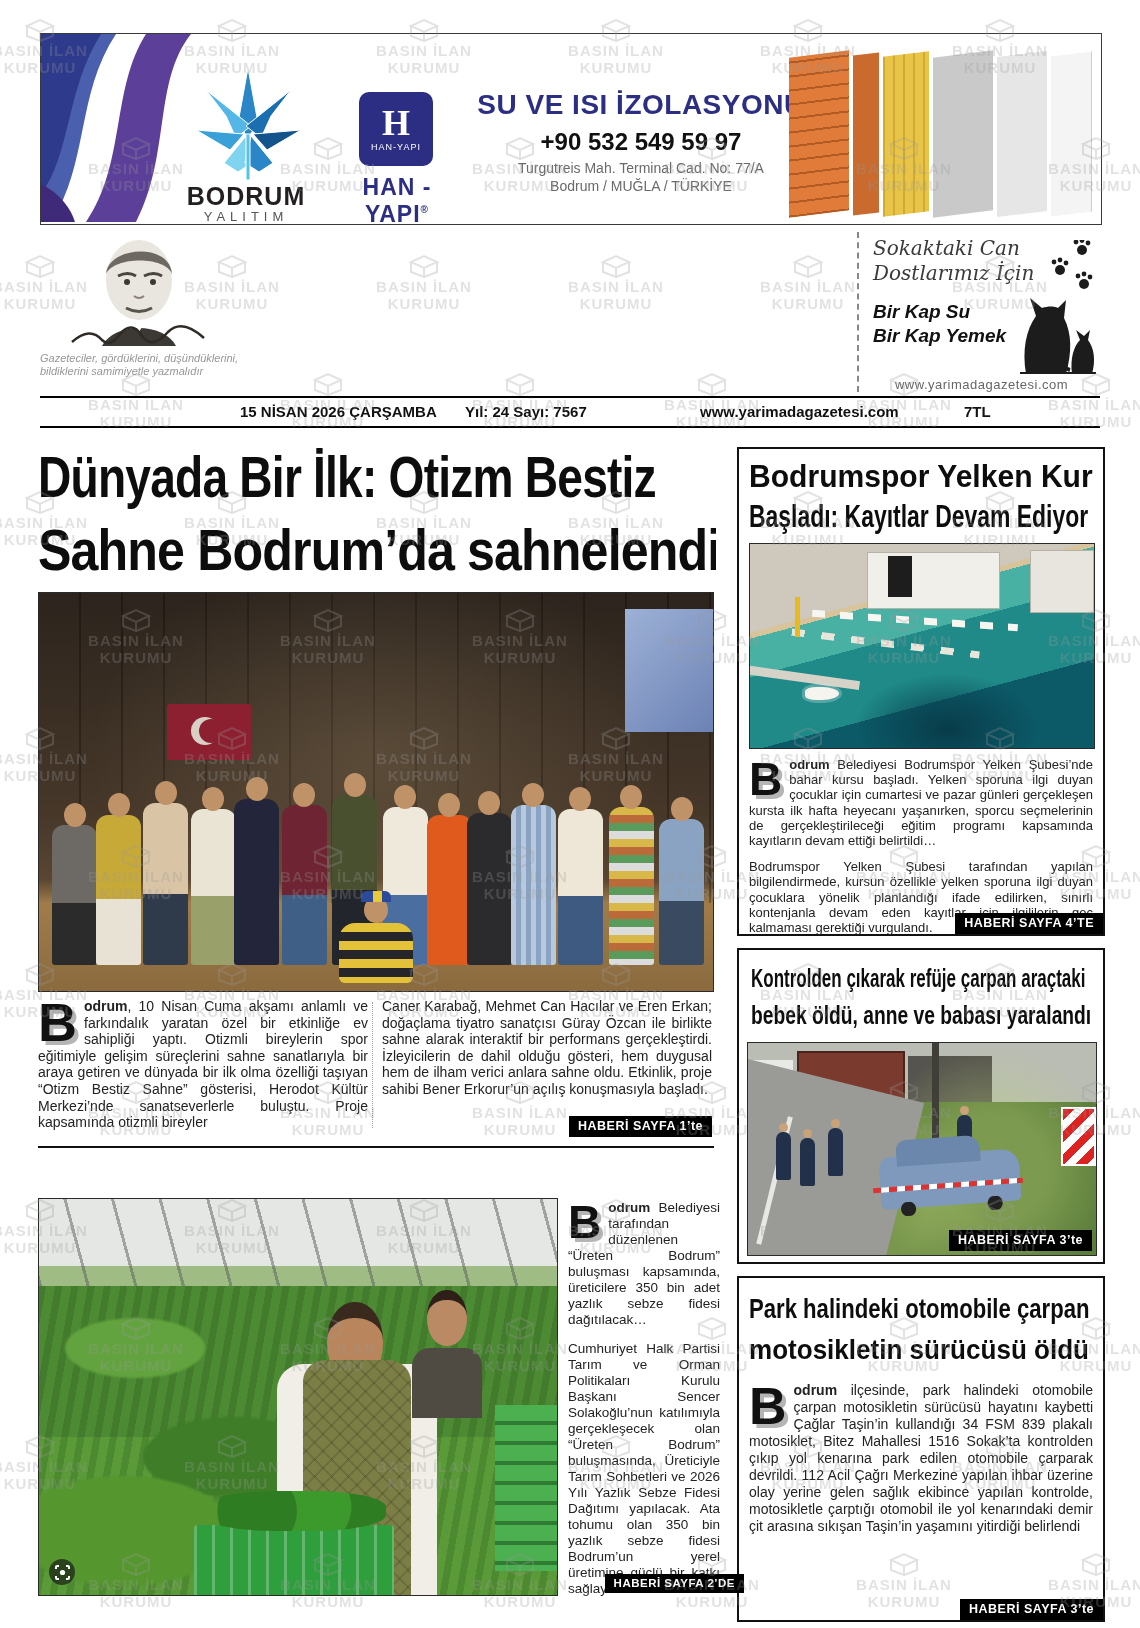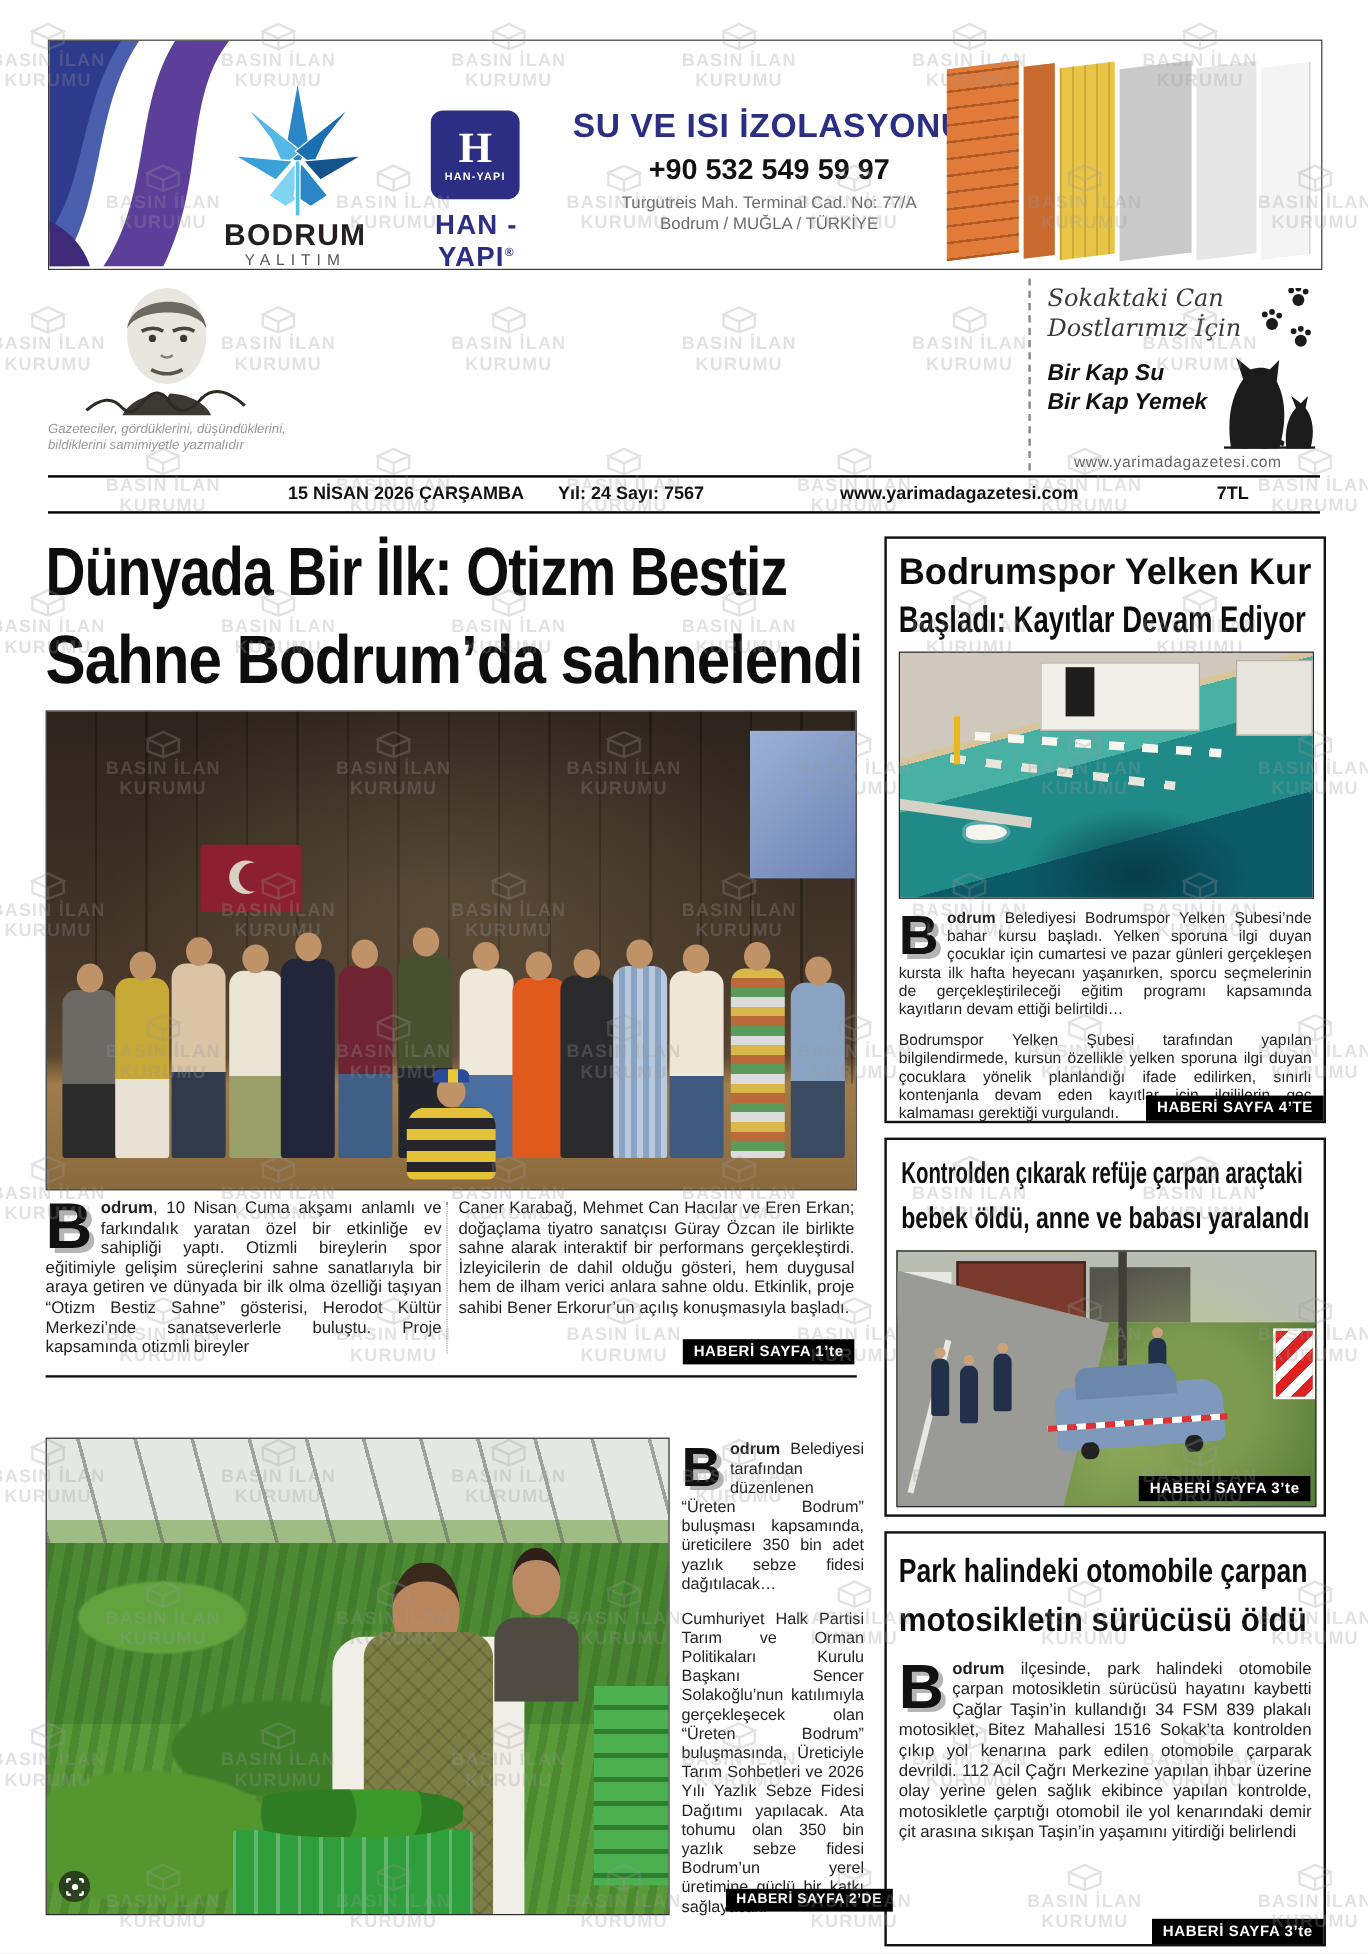--- a/index.html
+++ b/index.html
@@ -8,21 +8,21 @@
   .abs{position:absolute}
   
   #ad{left:40px;top:33px;width:1060px;height:190px;border:1px solid #3a3a3a;background:#fff;overflow:hidden}
   .ad-hanyapi-name{position:absolute;left:140px;top:148px;width:130px;text-align:center;
       font-size:25px;font-weight:bold;color:#231f20;letter-spacing:1px}
   .ad-yalitim{position:absolute;left:140px;top:175px;width:130px;text-align:center;
       font-size:13px;color:#555;letter-spacing:5px}
   .logo2{position:absolute;left:318px;top:58px;width:74px;height:74px;background:#2b2e83;border-radius:10px;
       display:flex;flex-direction:column;align-items:center;justify-content:center;color:#fff}
   .logo2 .h{font-size:36px;font-weight:bold;line-height:34px;font-family:"Liberation Serif",serif}
-  .logo2 .cap{font-size:9px;font-weight:bold;letter-spacing:1px;margin-top:2px}
+  .logo2 .cap{font-size:9px;font-weight:normal;letter-spacing:1px;margin-top:2px}
   .ad-wordmark{position:absolute;left:300px;top:140px;width:112px;text-align:center;
       font-size:23px;font-weight:bold;color:#2b2e83;letter-spacing:1px}
   .ad-headline{position:absolute;left:435px;top:55px;width:330px;text-align:center;
       font-size:28px;font-weight:bold;color:#2b2e83;letter-spacing:.5px}
   .ad-phone{position:absolute;left:435px;top:94px;width:330px;text-align:center;
       font-size:24px;font-weight:bold;color:#111}
   .ad-addr1{position:absolute;left:420px;top:126px;width:360px;text-align:center;font-size:14px;color:#6a6a6a}
   .ad-addr2{position:absolute;left:420px;top:144px;width:360px;text-align:center;font-size:14px;color:#6a6a6a}
   
   .wall{position:absolute;top:20px;height:160px;transform:skewY(-7deg)}
@@ -244,21 +244,21 @@
         <rect x="28" y="82" width="76" height="2.5"></rect>
       </g>
     </svg>
     <div class="pets-site">www.yarimadagazetesi.com</div>
   </div>
 
   <div id="dateline" class="abs">
     <span style="left:200px">15 NİSAN 2026  ÇARŞAMBA</span>
     <span style="left:425px">Yıl: 24 Sayı: 7567</span>
     <span style="left:660px">www.yarimadagazetesi.com</span>
-    <span style="left:974px">7TL</span>
+    <span style="left:924px">7TL</span>
   </div>
 
   <div id="lead-head" class="abs">
     <span class="hline" style="transform:scaleX(.81)">Dünyada Bir İlk: Otizm Bestiz</span><br>
     <span class="hline" style="transform:scaleX(.88)">Sahne Bodrum’da sahnelendi</span>
   </div>
 
   <div id="p1" class="photo">
     <div class="panels"></div>
       <div class="glow"></div>

